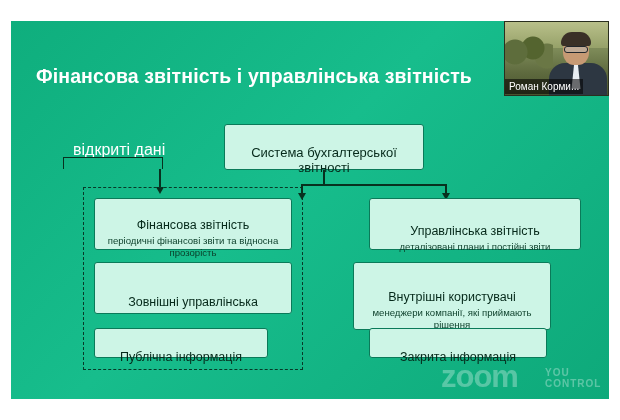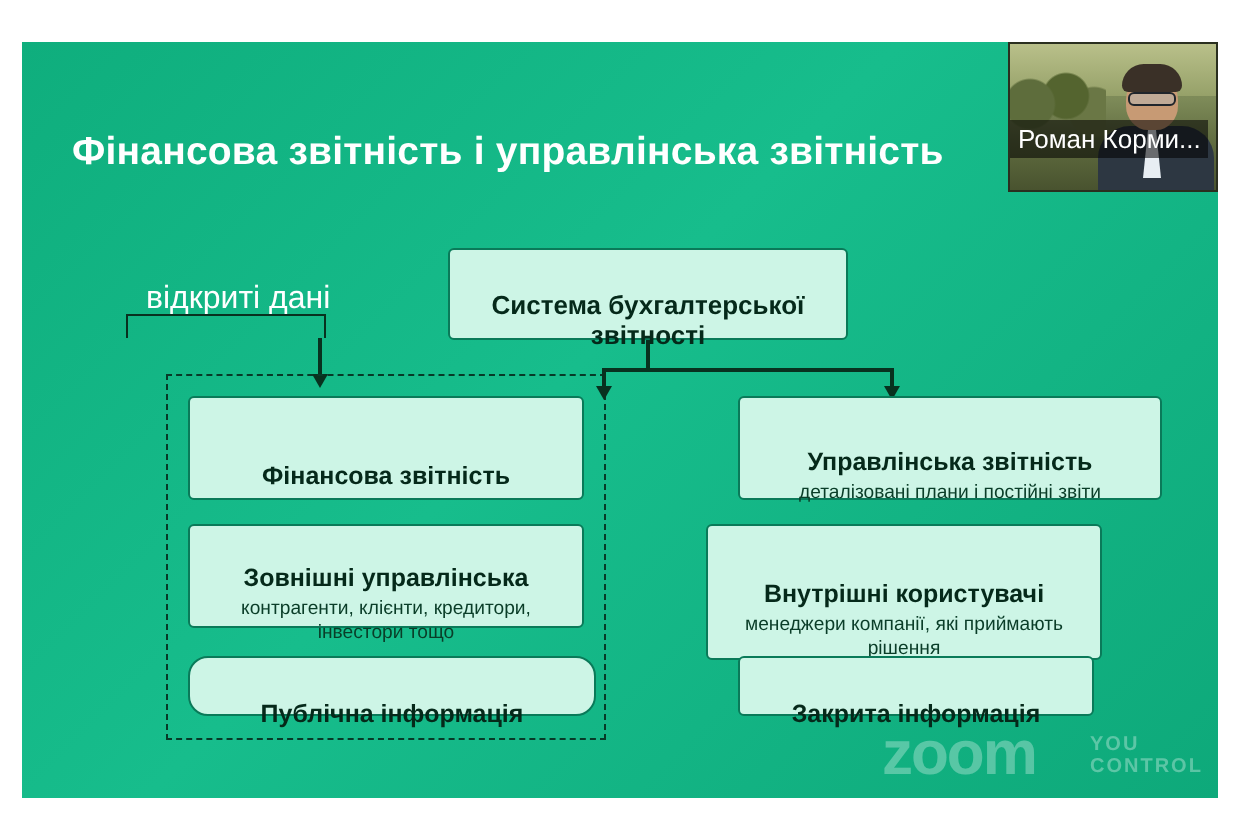--- a/index.html
+++ b/index.html
@@ -52,21 +52,21 @@
     display: flex;
     flex-direction: column;
     align-items: center;
     justify-content: center;
     padding: 4px 6px;
     text-align: center;
     color: #07311f;
   }
   .box .bt {
     font-size: 12.5px;
-    font-weight: bold;
+    font-weight: normal;
     line-height: 1.15;
     color: #05291a;
     margin-top: 28px;
   }
   .box .bs {
     font-size: 9.6px;
     line-height: 1.2;
     margin-top: 3px;
     color: #0a3d28;
   }
@@ -75,21 +75,21 @@
     left: 213px;
     top: 103px;
     width: 200px;
     height: 46px;
   }
   #node-top .bt { font-size: 13px; }
 
   
   #node-l1 { left: 83px; top: 177px;  width: 198px; height: 52px; }
   #node-l2 { left: 83px; top: 241px;  width: 198px; height: 52px; }
-  #node-l3 { left: 83px; top: 307px;  width: 204px; height: 30px; border-radius: 10px; }
+  #node-l3 { left: 83px; top: 307px;  width: 174px; height: 30px; }
   
   #node-r1 { left: 358px; top: 177px; width: 212px; height: 52px; }
   #node-r2 { left: 342px; top: 241px; width: 198px; height: 68px; }
   #node-r3 { left: 358px; top: 307px; width: 178px; height: 30px; }
 
   
   #dashed-group {
     position: absolute;
     left: 72px;
     top: 166px;
@@ -242,24 +242,24 @@
     left: 62px;
     top: 41px;
     width: 18px;
     height: 26px;
     background: #e8eef3;
     clip-path: polygon(40% 0, 60% 0, 75% 100%, 25% 100%);
   }
   #webcam-name {
     position: absolute;
     left: 0;
-    bottom: 16px;
+    bottom: 1px;
     max-width: 100%;
     padding: 2px 4px;
-    font-size: 13px;
+    font-size: 10px;
     color: #ffffff;
     background: rgba(0,0,0,0.55);
     white-space: nowrap;
     overflow: hidden;
     text-overflow: ellipsis;
     box-sizing: border-box;
   }
 </style>
 </head>
 <body>
@@ -283,24 +283,24 @@
 
     <div class="conn" id="conn-top-stub"></div>
     <div class="conn" id="conn-h"></div>
     <div class="conn" id="conn-left-down"></div>
     <div class="conn" id="conn-right-down"></div>
     <div class="arrow-down" id="arrow-left"></div>
     <div class="arrow-down" id="arrow-right"></div>
 
     <div class="box" id="node-l1">
       <div class="bt">Фінансова звітність</div>
+      <div class="bs">періодичні фінансові звіти та відносна прозорість</div>
     </div>
     <div class="box" id="node-l2">
       <div class="bt">Зовнішні управлінська</div>
-      <div class="bs">контрагенти, клієнти, кредитори, інвестори тощо</div>
     </div>
     <div class="box" id="node-l3">
       <div class="bt">Публічна інформація</div>
     </div>
 
     <div class="box" id="node-r1">
       <div class="bt">Управлінська звітність</div>
       <div class="bs">деталізовані плани і постійні звіти</div>
     </div>
     <div class="box" id="node-r2">

